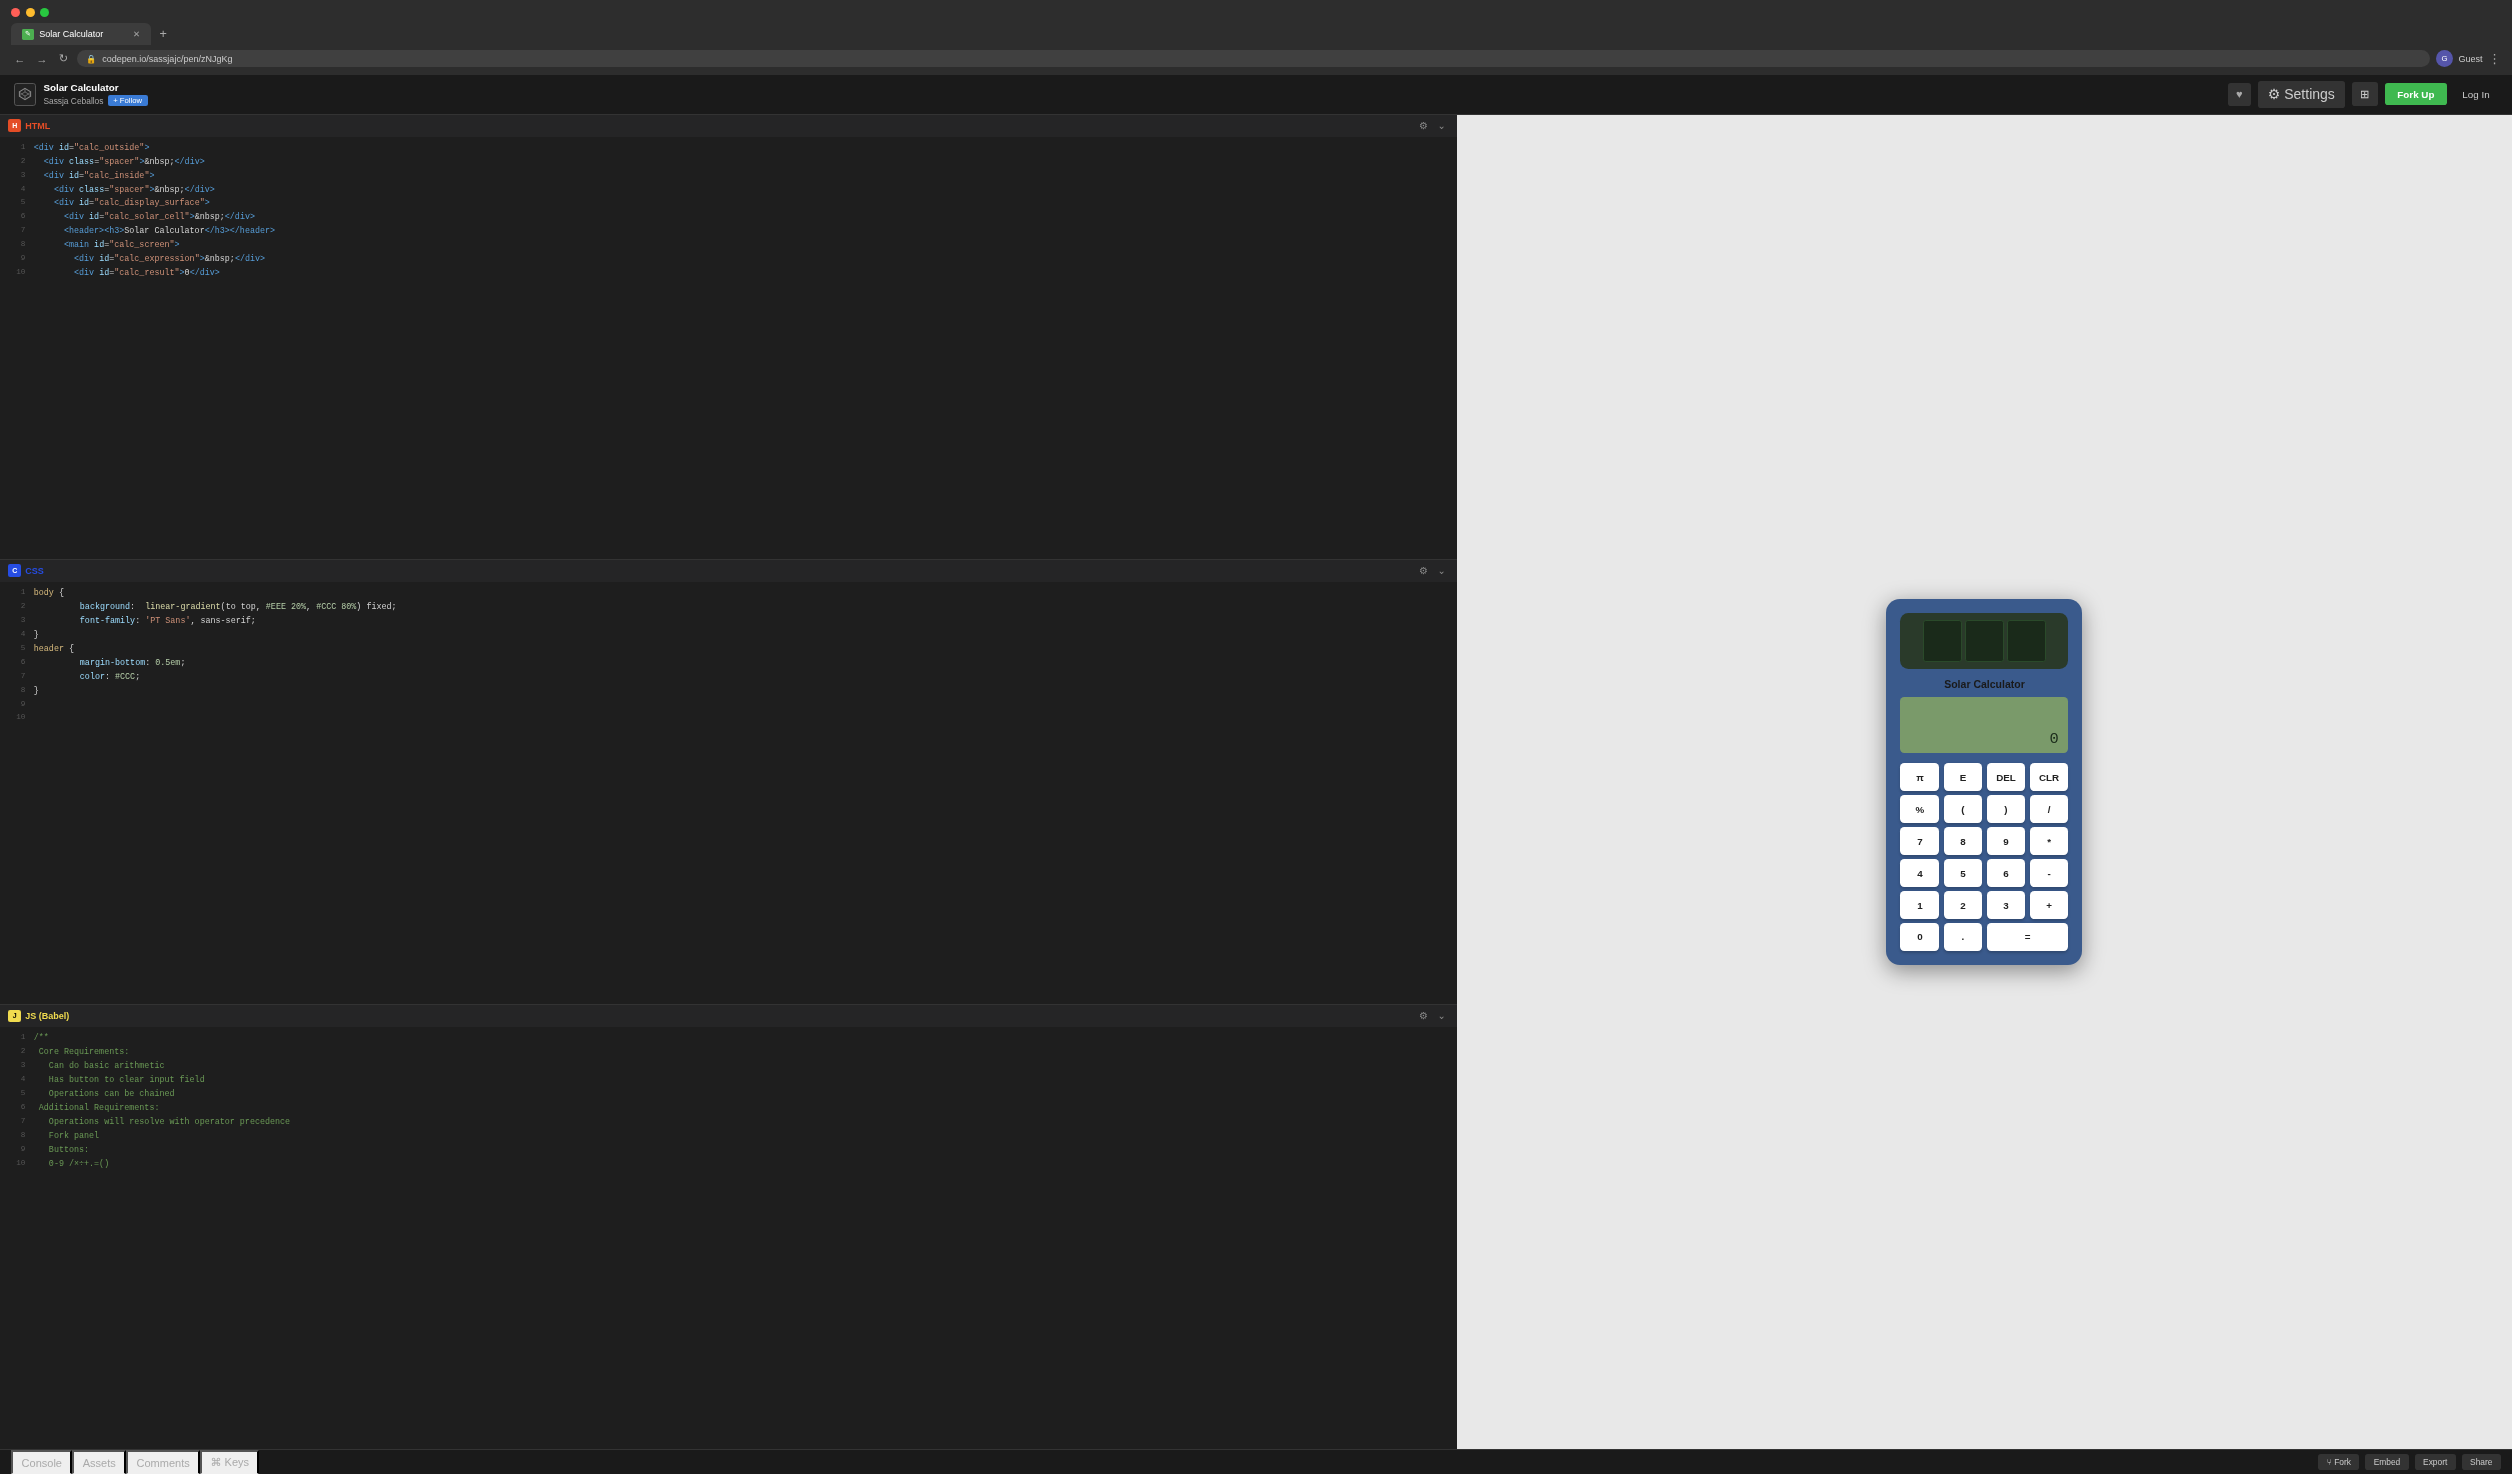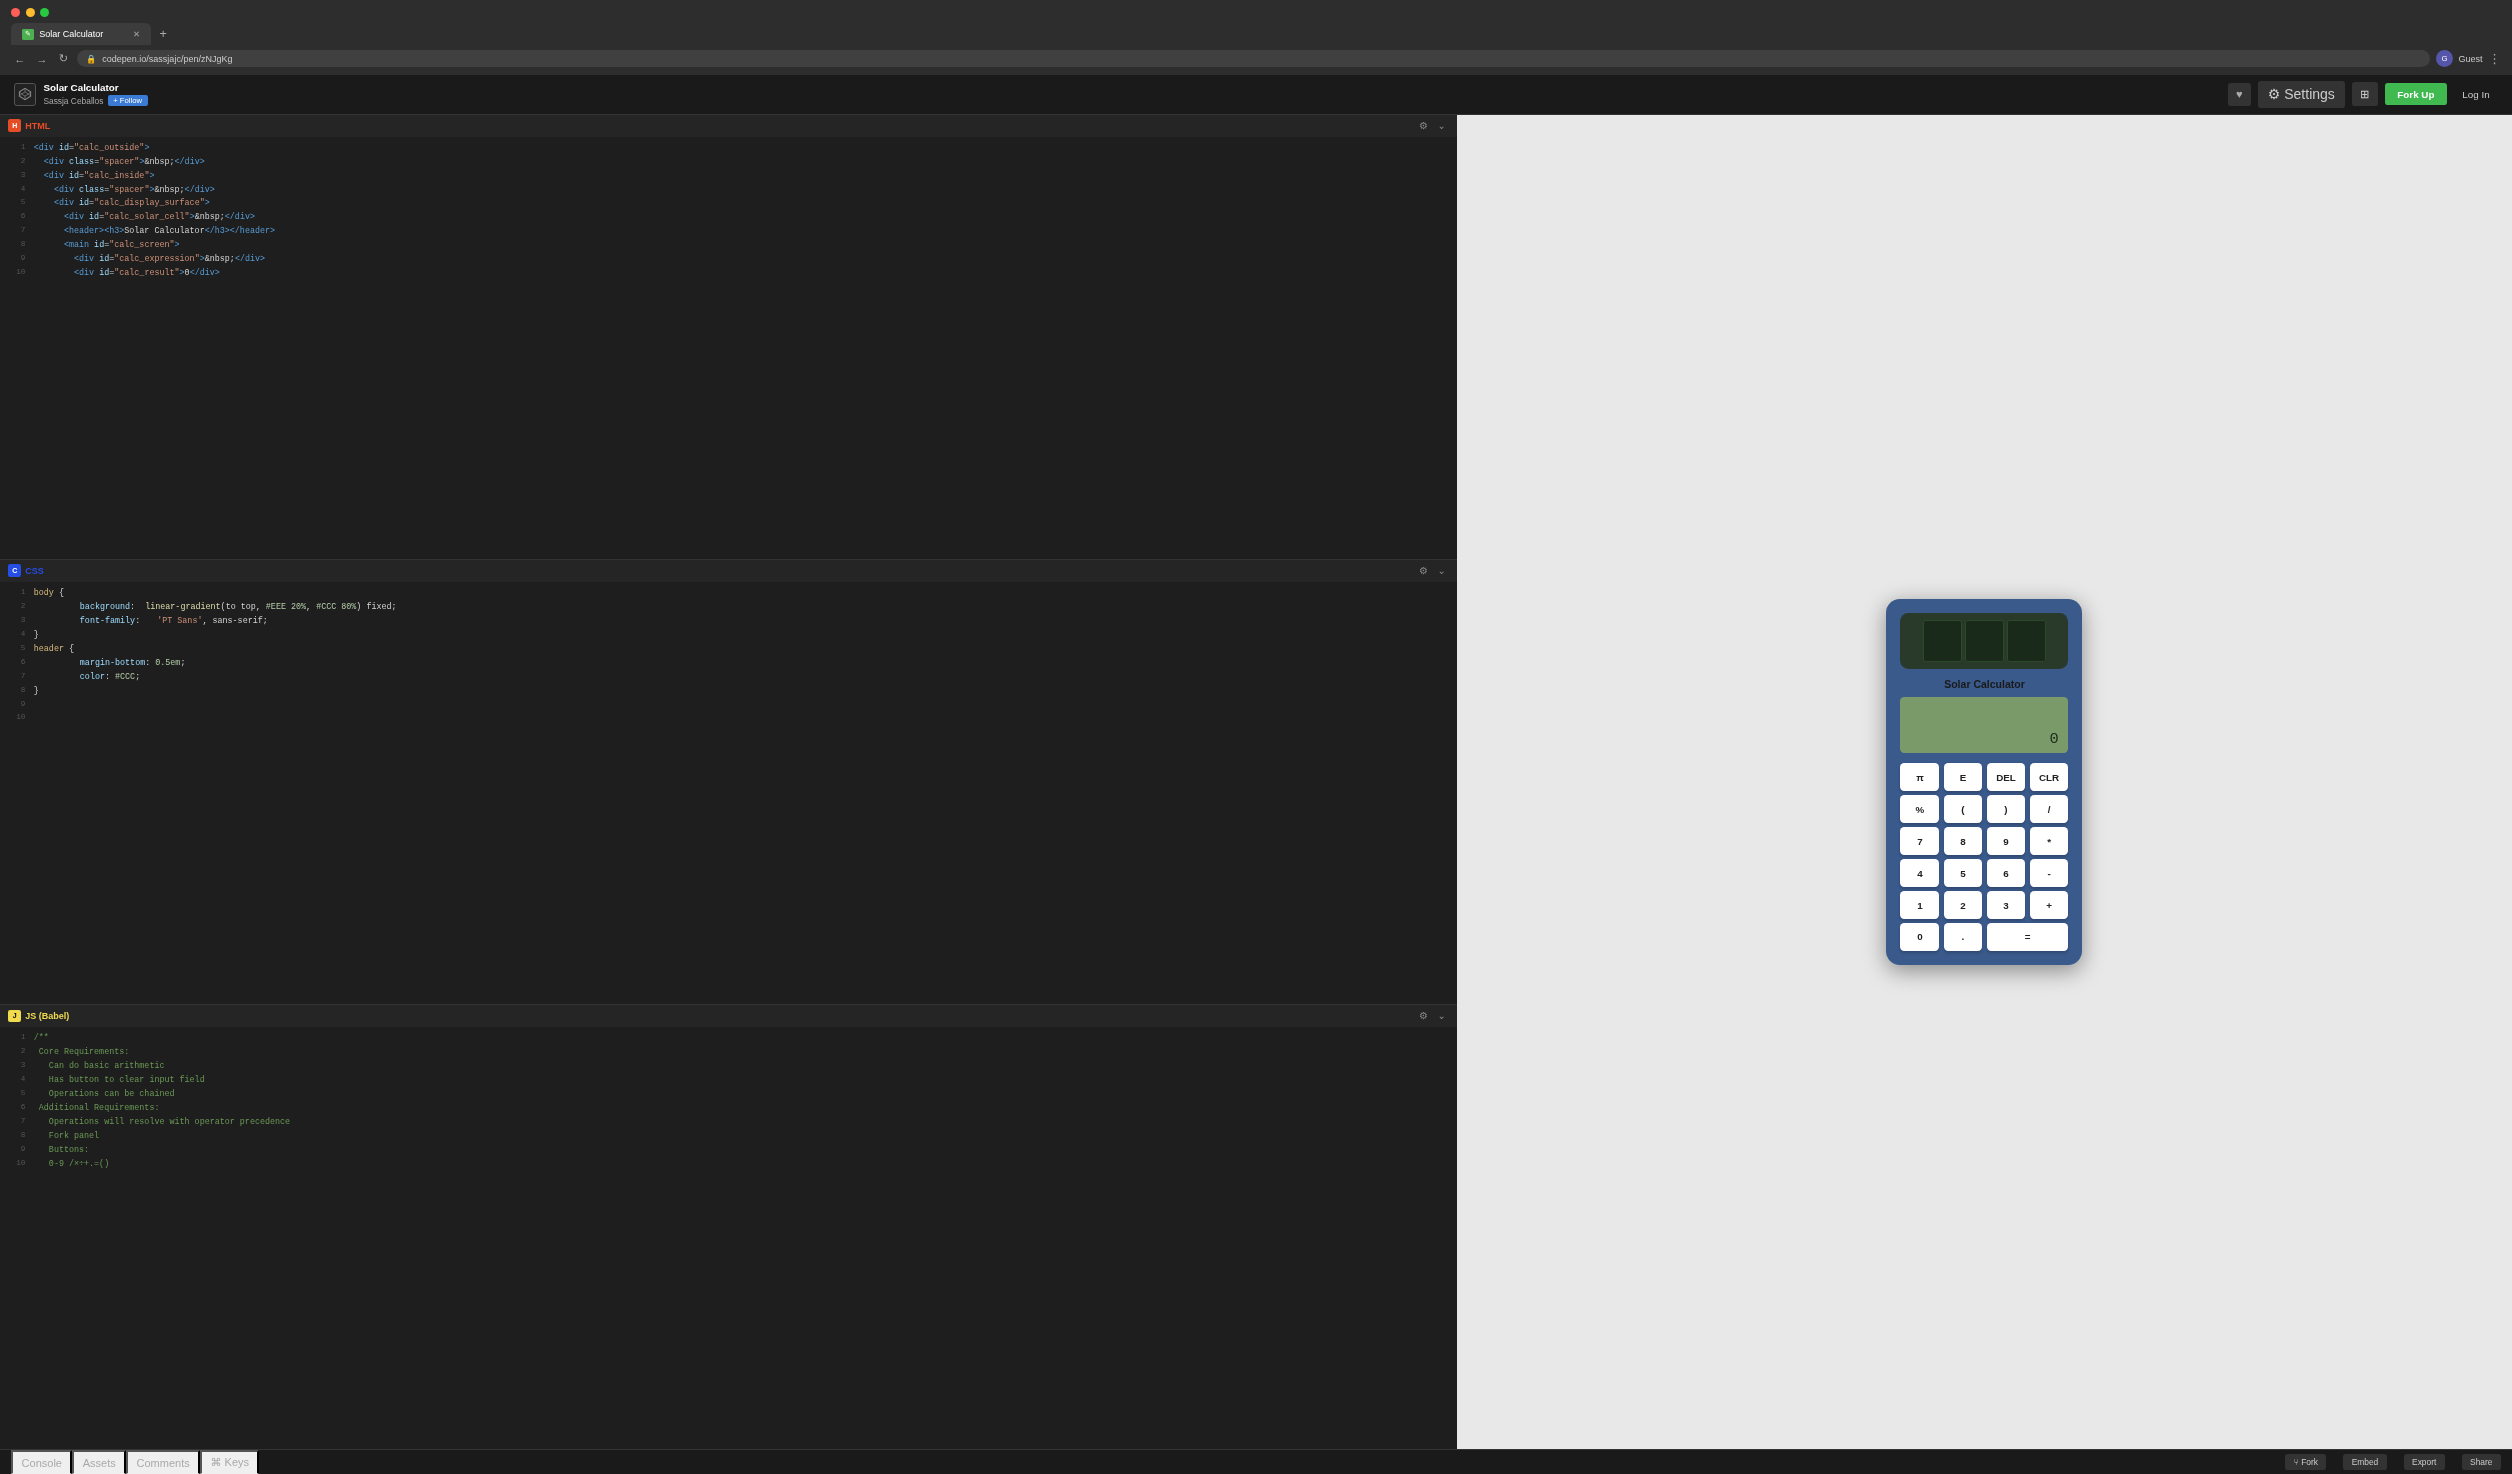--- a/index.html
+++ b/index.html
@@ -304,21 +304,21 @@
       text-align: right;
       margin-right: 8.4px;
       user-select: none;
       font-size: 7.7px;
     }
     .line-content { color: #d4d4d4; white-space: pre; }
     .tag { color: #569cd6; }
     .attr { color: #9cdcfe; }
     .val { color: #ce9178; }
     .prop { color: #9cdcfe; margin-left: 36px; }
-    .str { color: #ce9178; margin-left: 12px; }
+    .str { color: #ce9178; }
     .num { color: #b5cea8; }
     .hash { color: #b5cea8; }
     .comment { color: #6a9955; }
     .punct { color: #d4d4d4; }
     .fn { color: #dcdcaa; }
     .selector { color: #d7ba7d; }
 
     
     .preview-panel {
       flex: 1;
@@ -418,21 +418,21 @@
       height: 100%;
       display: flex;
       align-items: center;
       cursor: pointer;
       border-bottom: 1.4px solid transparent;
     }
     .bottom-right {
       margin-left: auto;
       display: flex;
       align-items: center;
-      gap: 17px;
+      gap: 6px;
     }
     .bottom-action-btn {
       background: #333;
       border: none;
       border-radius: 2.8px;
       padding: 2.8px 8.4px;
       color: #ccc;
       font-size: 8.4px;
       cursor: pointer;
       display: flex;

